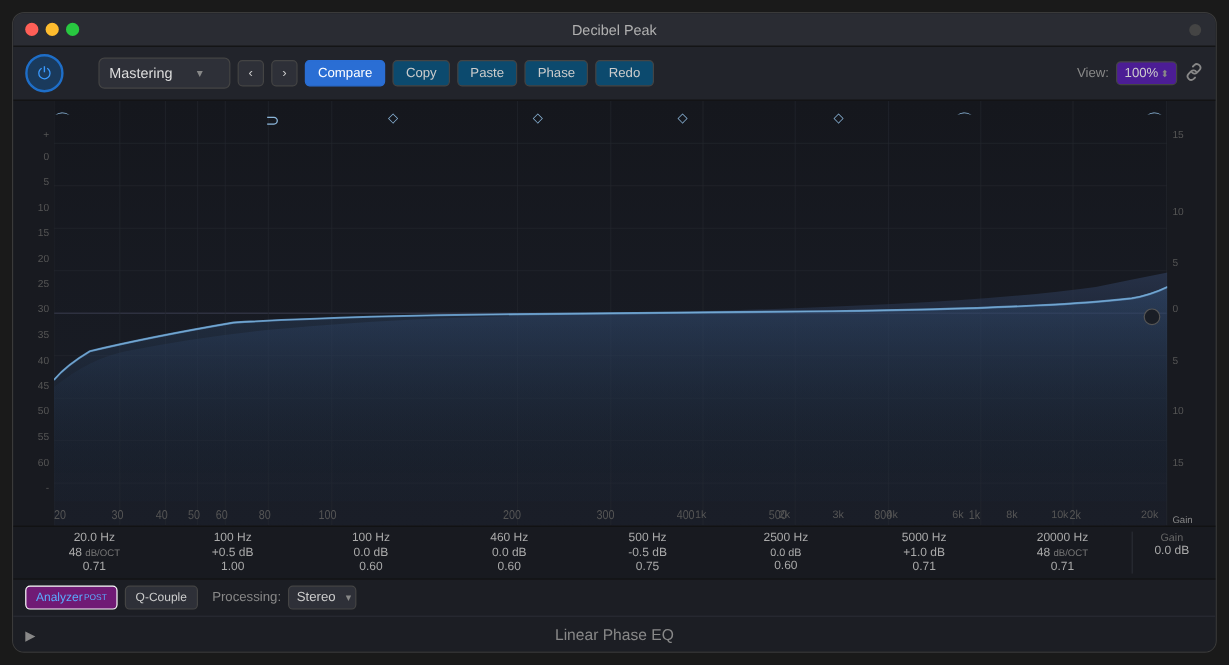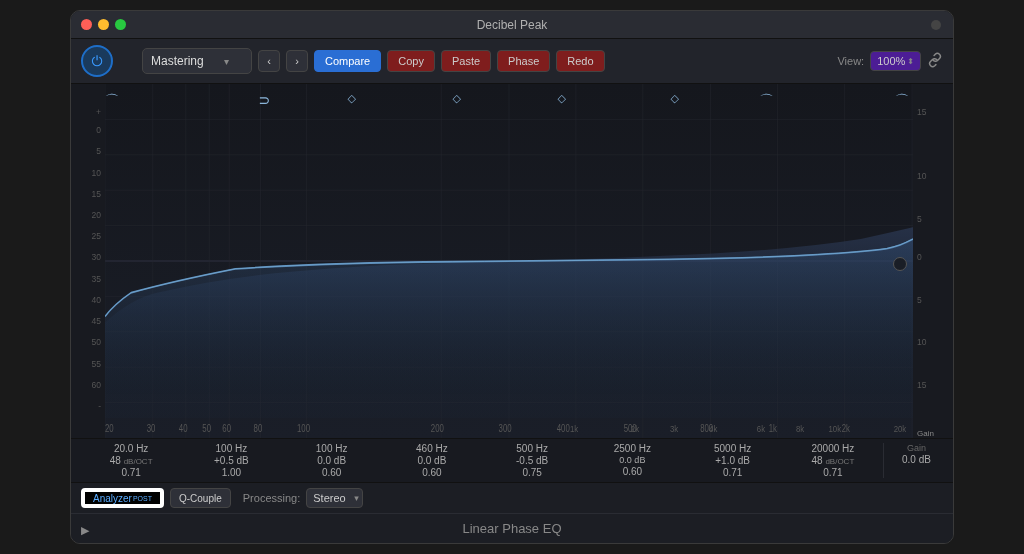--- a/index.html
+++ b/index.html
@@ -5,21 +5,21 @@
     * { box-sizing: border-box; margin: 0; padding: 0; }
     body {
       background: #1a1a1a;
       display: flex;
       justify-content: center;
       align-items: center;
       height: 100vh;
       font-family: -apple-system, BlinkMacSystemFont, 'Helvetica Neue', Arial, sans-serif;
     }
     .plugin-window {
-      width: 884px;
+      width: 1004px;
       height: 534px;
       background: #1c1e24;
       border-radius: 10px;
       border: 1px solid #3a3a3a;
       display: flex;
       flex-direction: column;
       overflow: hidden;
       position: relative;
     }
     .title-bar {
@@ -111,21 +111,21 @@
       color: #ccc;
       font-size: 11px;
       width: 22px;
       height: 22px;
       display: flex;
       align-items: center;
       justify-content: center;
       cursor: pointer;
     }
     .toolbar-btn {
-      background: #7f1d1d;
+      background: #0c4a6e;
       border: 1px solid #444;
       border-radius: 4px;
       color: #ccc;
       font-size: 11px;
       padding: 3px 10px;
       height: 22px;
       display: flex;
       align-items: center;
       cursor: pointer;
     }
@@ -200,22 +200,22 @@
     }
     .bottom-bar {
       background: #1c1e24;
       padding: 5px 10px;
       display: flex;
       align-items: center;
       gap: 6px;
       border-top: 1px solid #111;
     }
     .analyzer-btn {
-      background: #000000;
-      border: 4px solid #ffffff;
+      background: #701a75;
+      border: 1px solid #ffffff;
       border-radius: 4px;
       color: #5aacff;
       font-size: 10px;
       padding: 2px 8px;
       height: 20px;
       display: flex;
       align-items: center;
       cursor: pointer;
     }
     .analyzer-btn sup {

